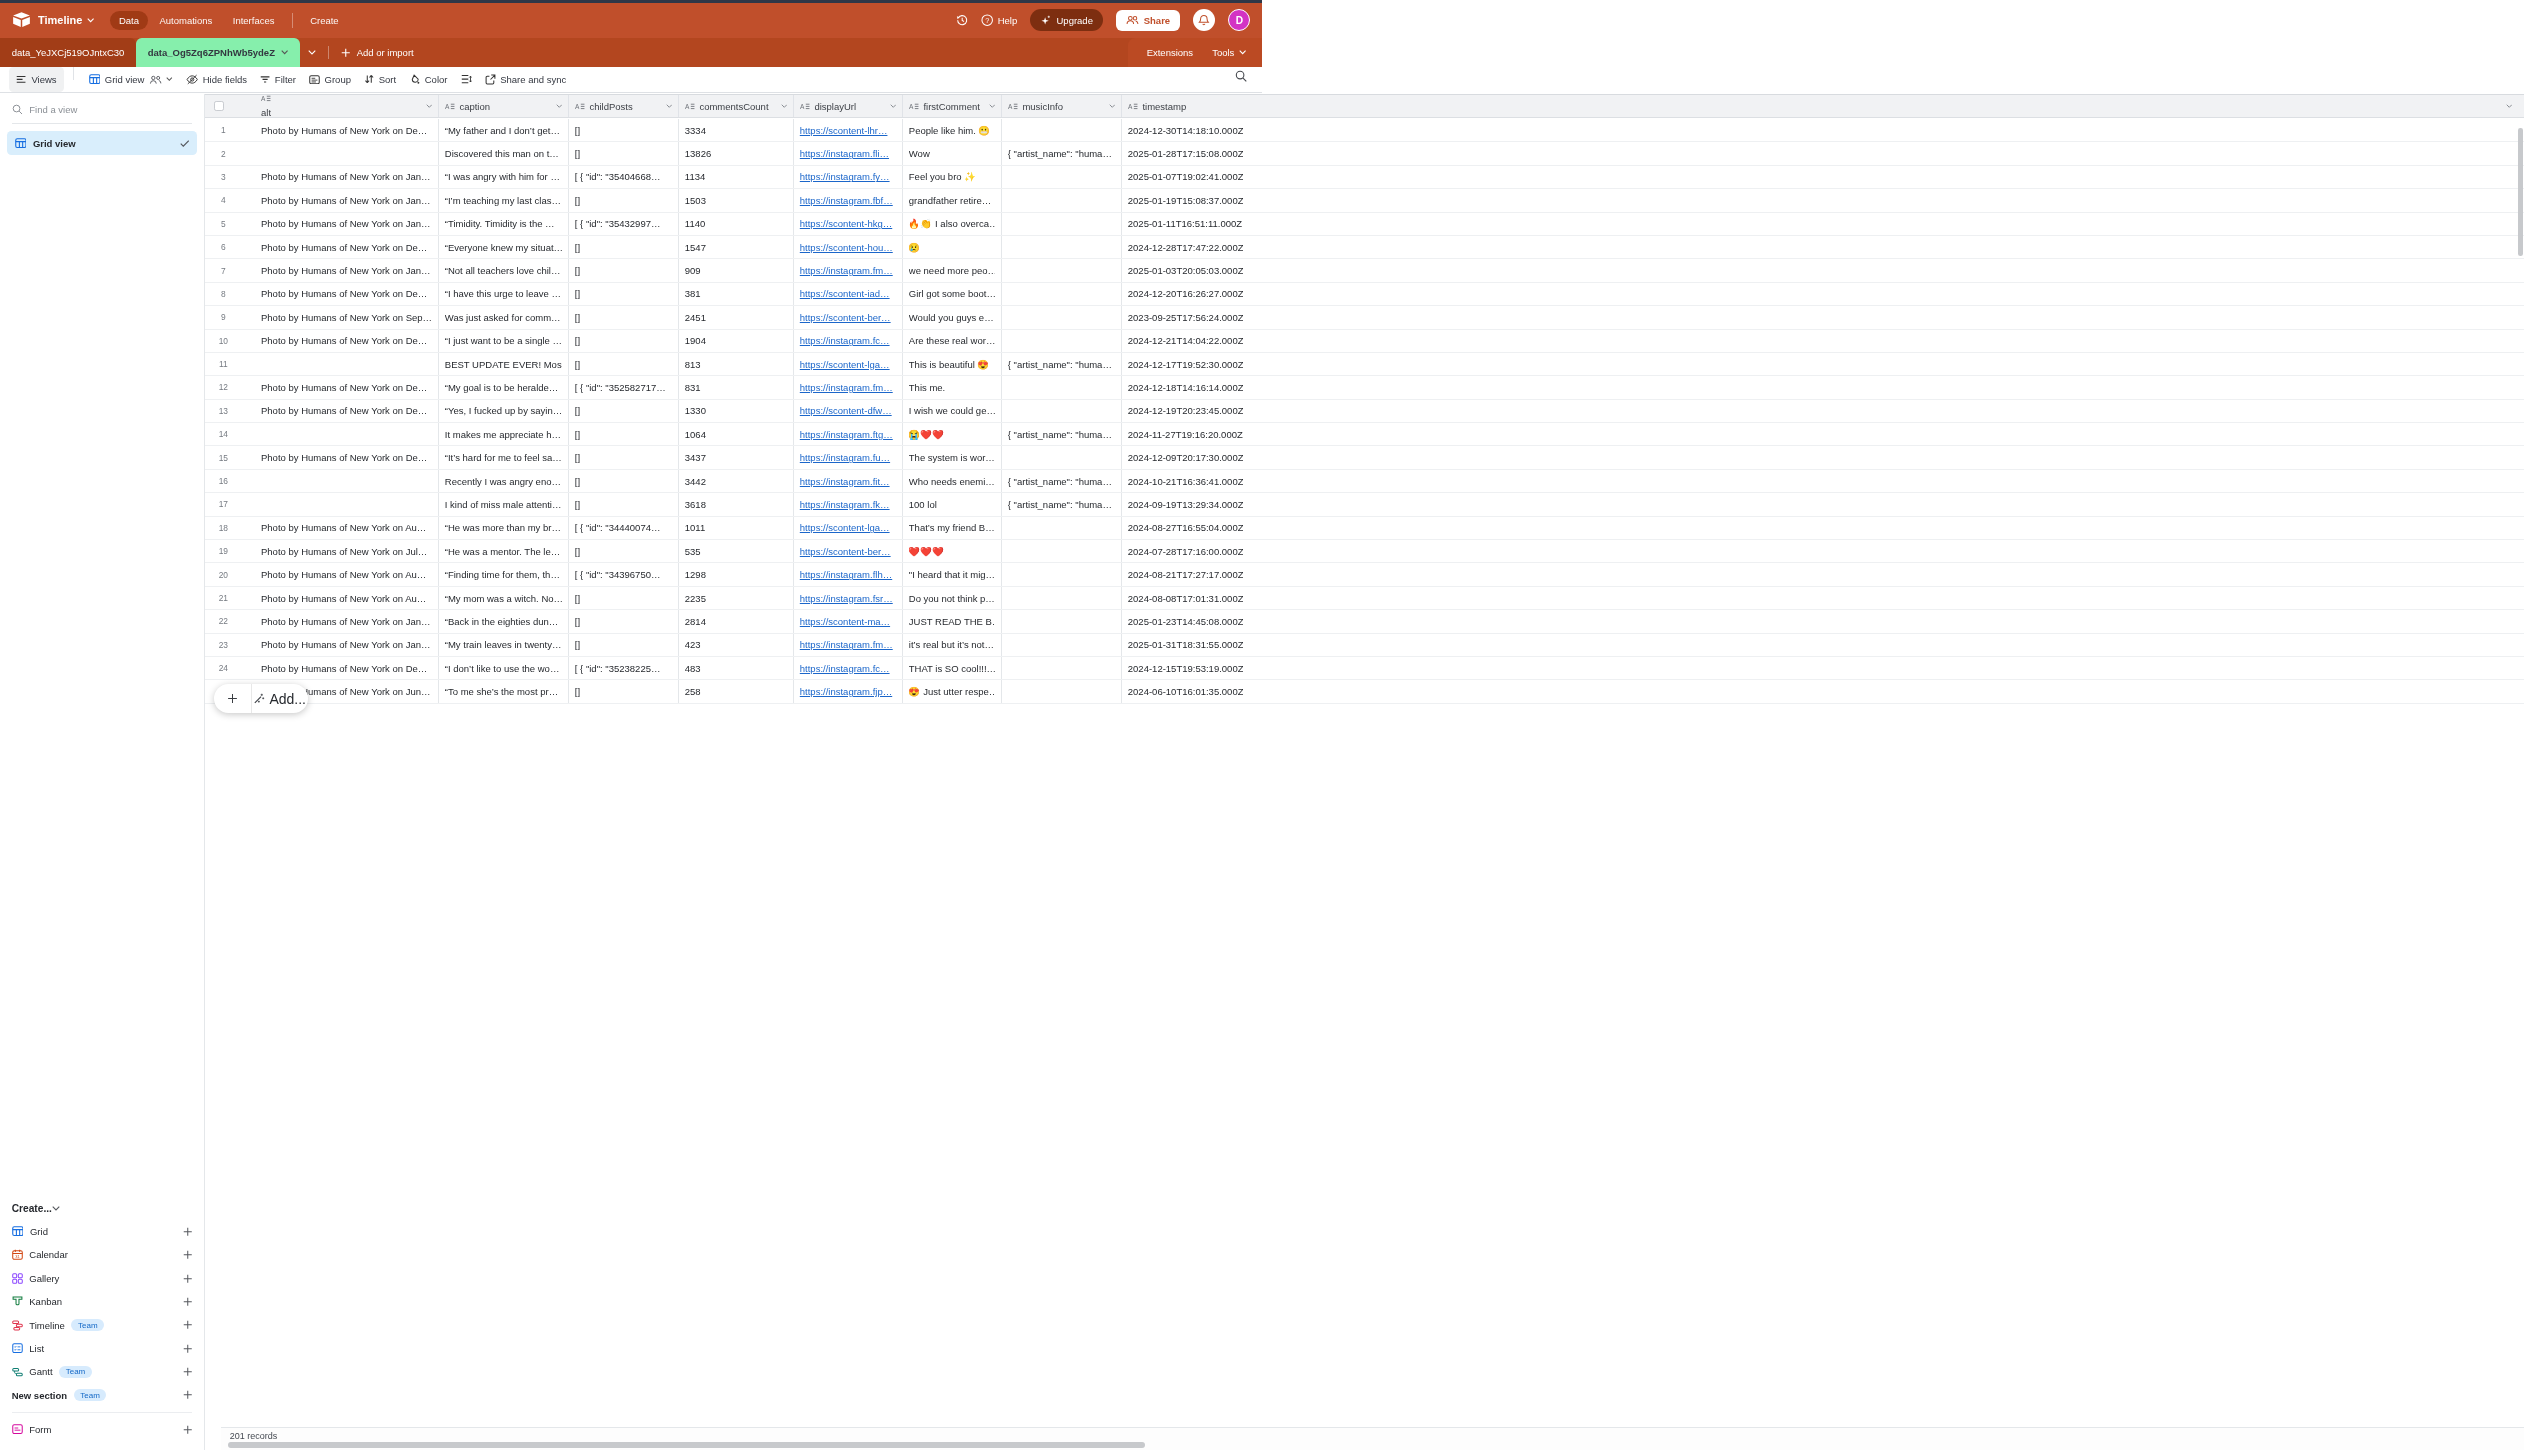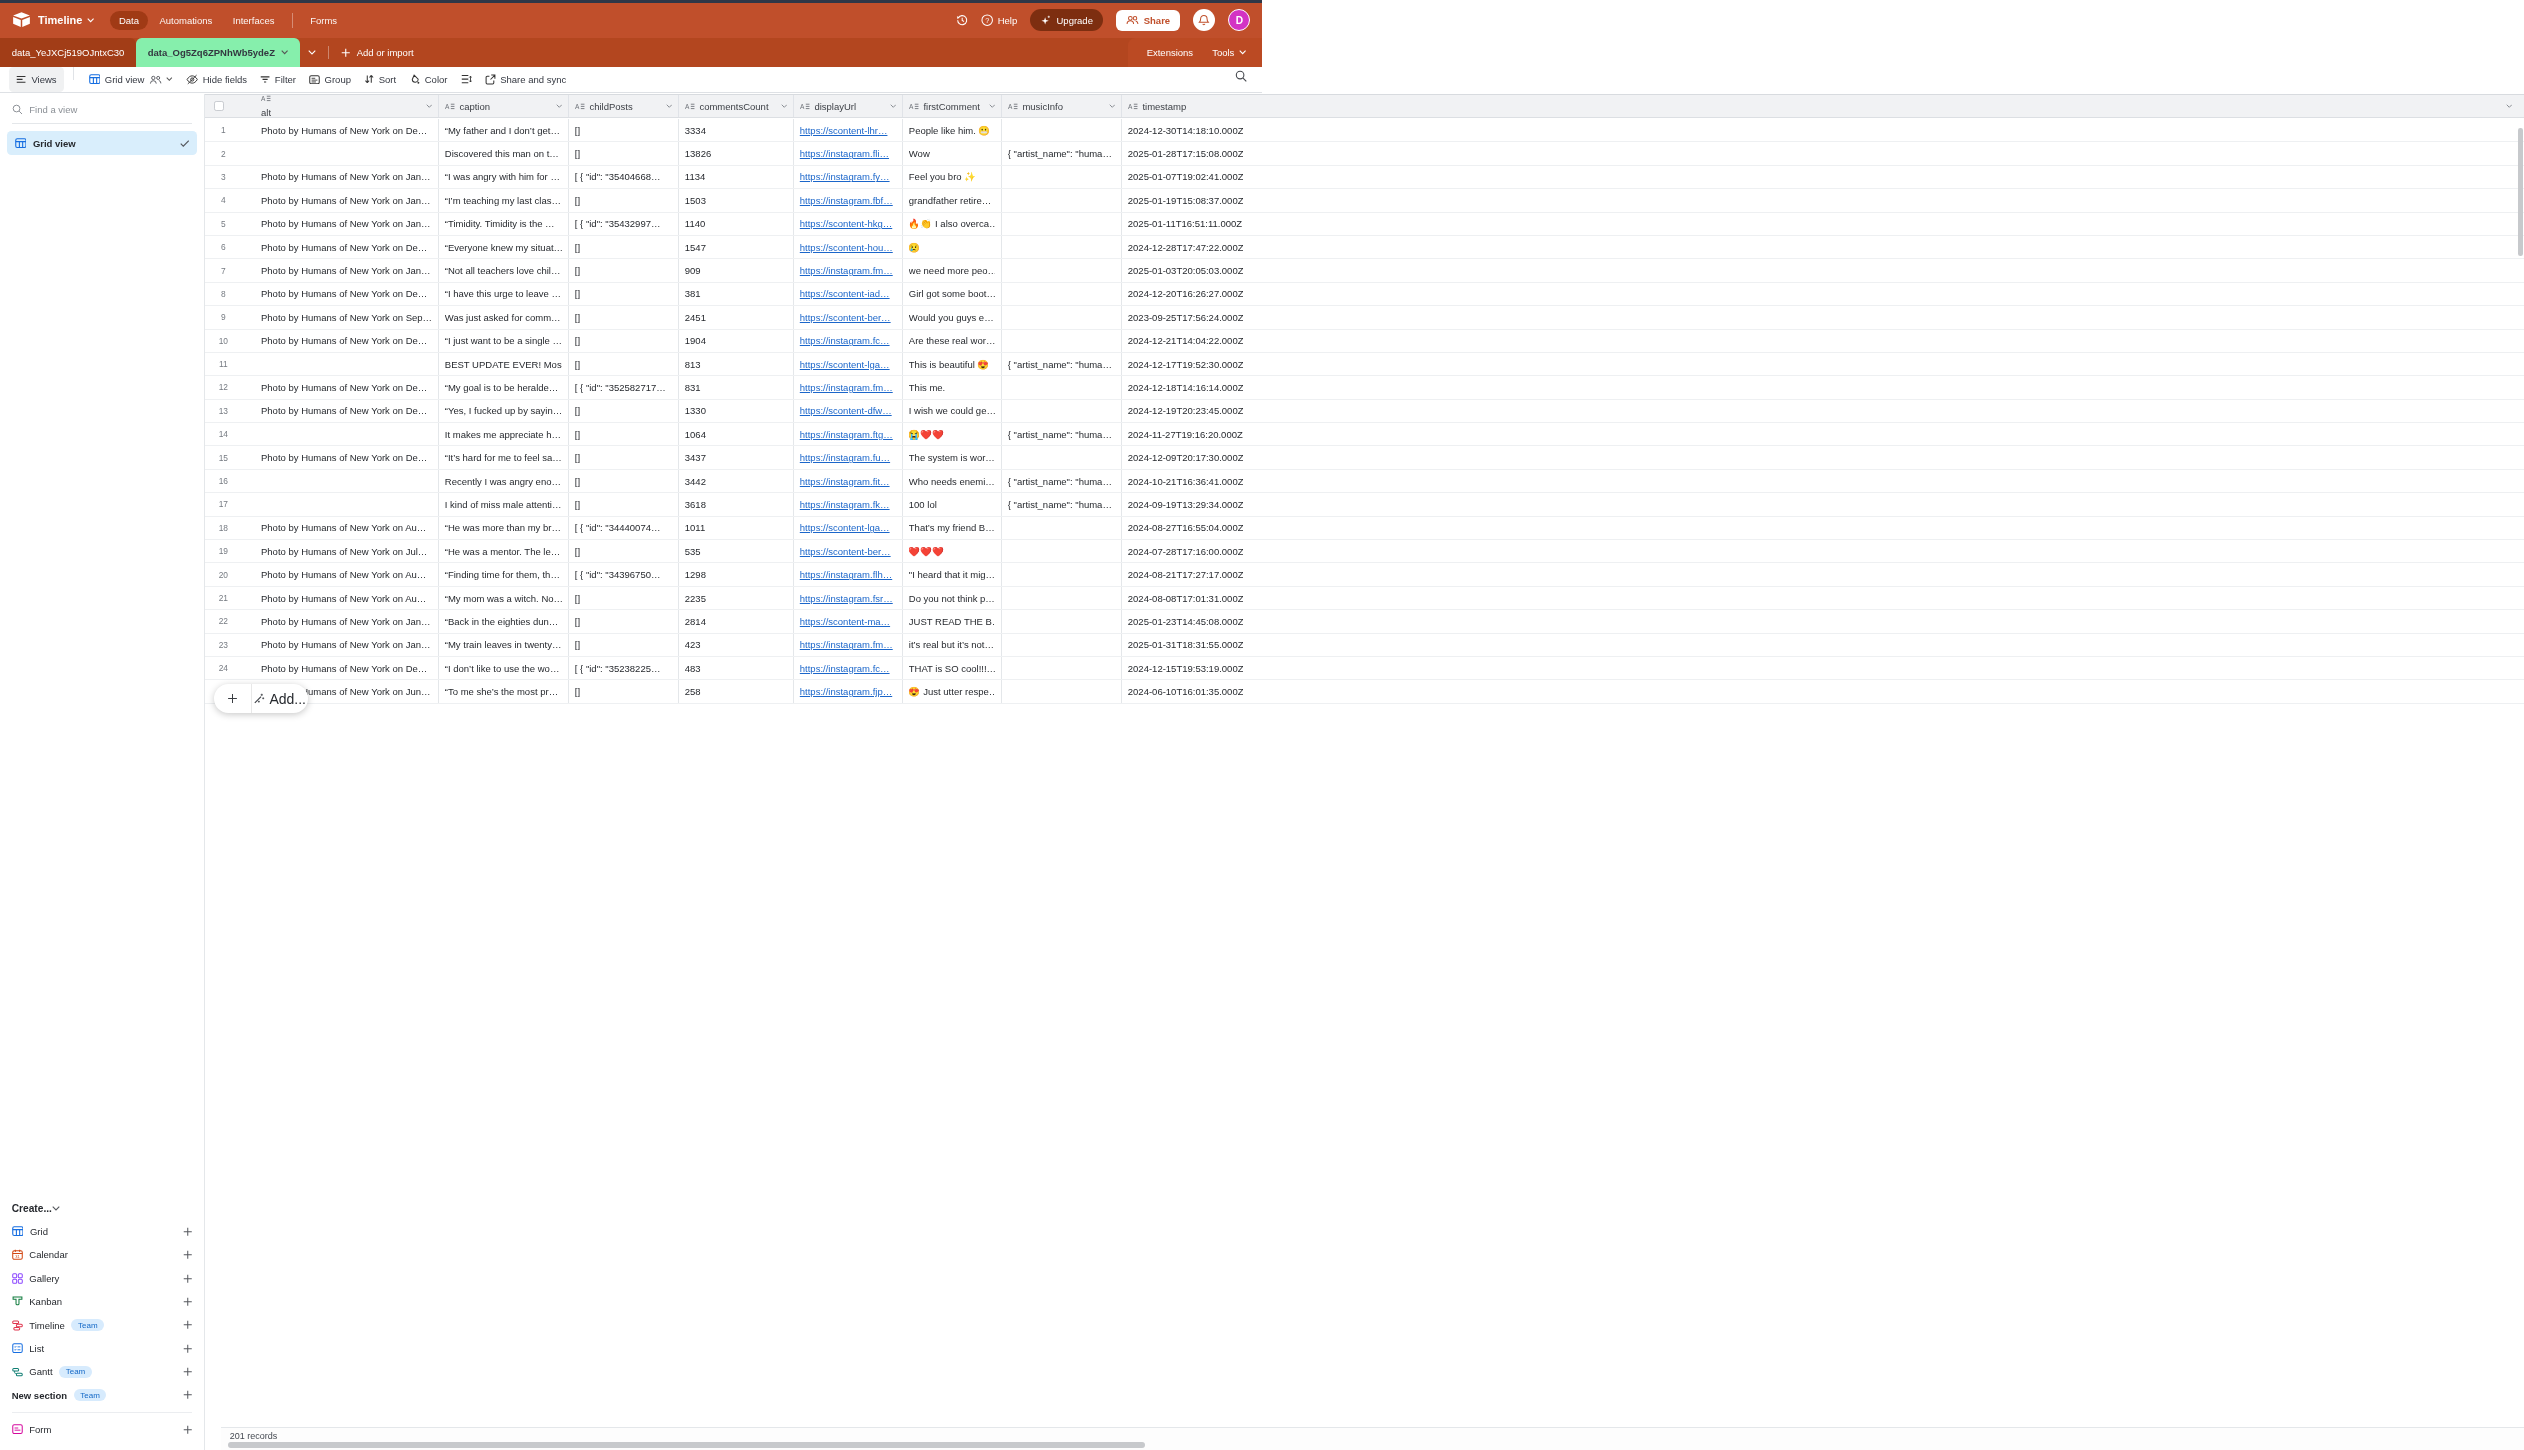--- a/index.html
+++ b/index.html
@@ -115,21 +115,21 @@
         <svg width="7.3" height="4.4" viewBox="0 0 10 6">
           <polyline points="1,1 5,5 9,1" fill="none" stroke="#fff" stroke-width="1.5"></polyline>
         </svg>
       </span>
   </div>
   <nav class="topnav">
     <span class="nav-item active">Data</span>
     <span class="nav-item">Automations</span>
     <span class="nav-item">Interfaces</span>
     <span class="nav-sep"></span>
-    <span class="nav-item">Forms</span>
+    <span class="nav-item">Create</span>
   </nav>
   <div class="topbar-right">
     <span class="tb-icon-btn">
       <span class="icon">
           <svg width="12.4" height="12.4" viewBox="0 0 17 17">
             <path d="M3.2 5.2 A6.2 6.2 0 1 1 2.3 8.5" fill="none" stroke="#fff" stroke-width="1.5"></path>
             <polygon points="1.2,3.2 4.8,4.4 2.2,7.2" fill="#fff"></polygon>
             <polyline points="8.5,5.3 8.5,8.8 11,10.2" fill="none" stroke="#fff" stroke-width="1.4"></polyline>
           </svg>
         </span>

